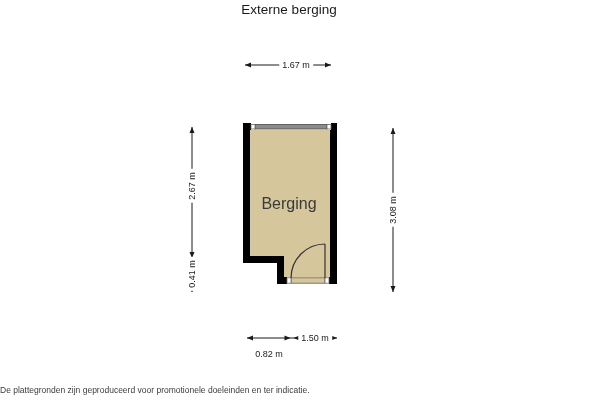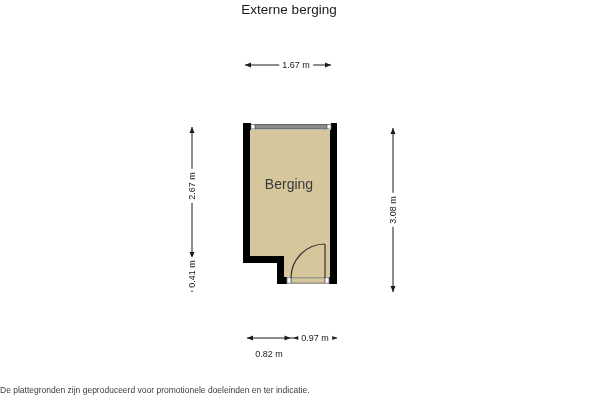--- a/index.html
+++ b/index.html
@@ -6,22 +6,22 @@
   .canvas{
     position:relative;width:600px;height:400px;background:#fff;overflow:hidden;
     font-family:"Liberation Sans",sans-serif;color:#1a1a1a;
   }
   .plan-svg{position:absolute;left:0;top:0;}
   .page-title{
     position:absolute;left:289px;top:2px;transform:translateX(-50%);
     font-size:13.5px;color:#1a1a1a;white-space:nowrap;
   }
   .room-label{
-    position:absolute;left:289px;top:184px;transform:translate(-50%,-50%);
-    font-size:14px;color:#3a3a3a;white-space:nowrap;
+    position:absolute;left:289px;top:204px;transform:translate(-50%,-50%);
+    font-size:16px;color:#3a3a3a;white-space:nowrap;
   }
   .dim-label{
     position:absolute;transform:translate(-50%,-50%);
     background:#fff;font-size:9px;color:#1a1a1a;padding:0 3px;white-space:nowrap;
     line-height:11px;
   }
   .dim-label.vertical{transform:translate(-50%,-50%) rotate(-90deg);}
   .footer-note{
     position:absolute;left:0;top:385px;width:600px;text-align:left;
     font-size:8.5px;color:#3c3c3c;
@@ -90,17 +90,17 @@
   <div class="dim-label" style="left:288px;top:65px;margin-left:8px;">1.67 m</div>
 
   <div class="dim-label vertical" style="left:192px;top:186px;">2.67 m</div>
 
   <div class="dim-label vertical" style="left:192px;top:274px;">0.41 m</div>
 
   <div class="dim-label vertical" style="left:393px;top:210px;">3.08 m</div>
 
   <div class="dim-label" style="left:269px;top:354px;">0.82 m</div>
 
-  <div class="dim-label" style="left:315px;top:338px;">0.97 m</div>
+  <div class="dim-label" style="left:315px;top:338px;">1.50 m</div>
 
   <div class="footer-note">De plattegronden zijn geproduceerd voor promotionele doeleinden en ter indicatie.</div>
 
 </div>
 
 </body></html>

